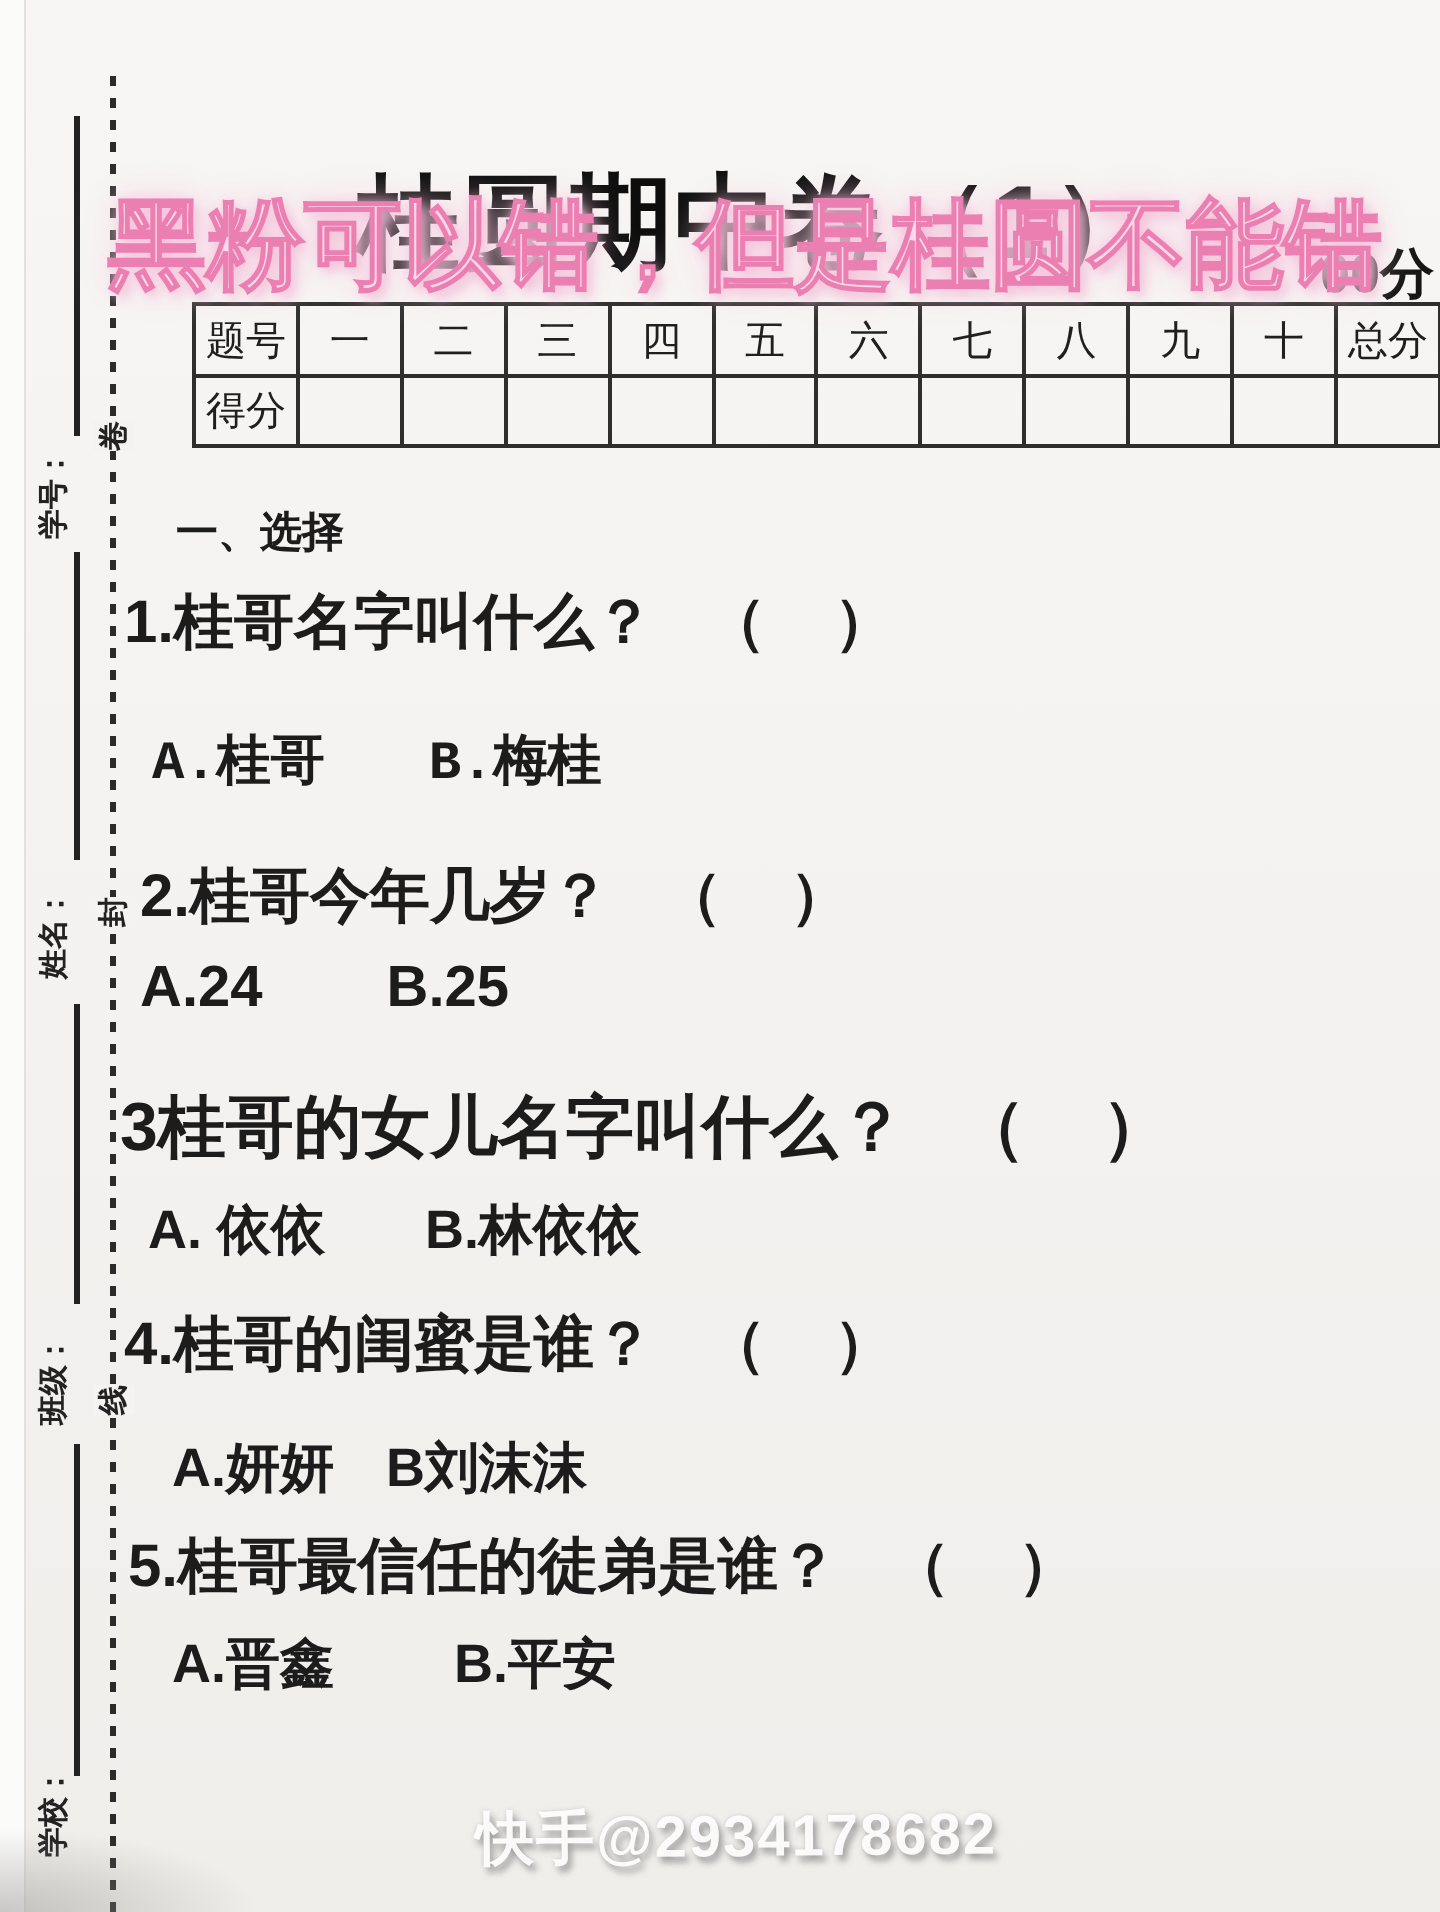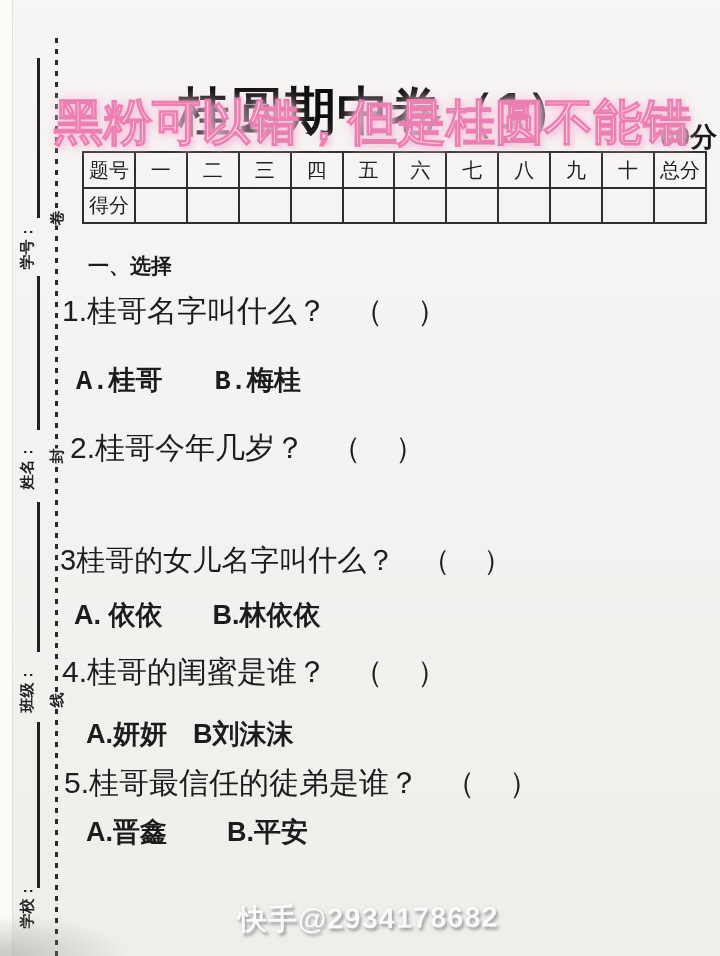--- a/index.html
+++ b/index.html
@@ -22,30 +22,30 @@
   
   .page-title{position:absolute;left:178px;top:42px;font-size:52px;font-weight:900;
     letter-spacing:1px;white-space:nowrap;color:#0d0d0d;}
   .header-fragment{position:absolute;left:660px;top:119px;font-size:27px;
     font-weight:800;color:#151515;z-index:1;white-space:nowrap;}
   .overlay-banner{position:absolute;left:54px;top:90px;width:666px;z-index:2;
     font-size:49px;font-weight:400;white-space:nowrap;letter-spacing:0;
     color:#fbd9e9;-webkit-text-stroke:2.5px #ec7fb1;pointer-events:none;
     text-shadow:0 0 6px #f7bdd9,0 0 14px #f7c6de,0 0 24px #f9d6e7,3px 4px 6px #edb4d2;}
   
-  .score-table{position:absolute;left:82px;top:151px;width:625px;
+  .score-table{position:absolute;left:96px;top:151px;width:625px;
     border-collapse:collapse;table-layout:fixed;z-index:1;
     font-family:"Liberation Serif",serif;}
   .score-table th,.score-table td{border:2px solid #2e2e2e;text-align:center;
     font-weight:500;font-size:20px;color:#1f1f1f;padding:0;}
   .score-table th{height:34px;}
   .score-table td{height:33px;margin-top:36px;}
   
   .section-heading{position:absolute;left:88px;top:252px;font-size:21px;font-weight:800;}
-  .q{position:absolute;font-size:30px;font-weight:400;white-space:nowrap;}
+  .q{position:absolute;font-size:30px;font-weight:700;white-space:nowrap;}
   .q .blank{margin-left:26px;letter-spacing:2px;}
   .opts{position:absolute;display:flex;font-size:27px;font-weight:800;white-space:nowrap;}
   
   .watermark{position:absolute;left:238px;top:899px;font-size:29px;font-weight:700;
     letter-spacing:1px;color:rgba(255,255,255,0.93);transform:rotate(-0.6deg);
     text-shadow:2px 3px 3px rgba(105,105,105,0.55),0 0 2px rgba(150,150,150,0.35);}
   .corner-shade{position:absolute;left:0;bottom:0;width:130px;height:42px;
     background:radial-gradient(ellipse at 0% 100%,rgba(150,148,145,.5),transparent 70%);}
 </style>
 </head>
@@ -114,22 +114,26 @@
     <span>1.桂哥名字叫什么？</span><span class="blank">（　）</span>
   </div>
   <div class="opts" style="left:76px;top:362px;column-gap:52px;font-family:Liberation Mono, monospace;">
     <span>A.桂哥</span>
     <span>B.梅桂</span>
   </div>
 
   <div class="q" style="left:70px;top:428px;">
     <span>2.桂哥今年几岁？</span><span class="blank">（　）</span>
   </div>
+  <div class="opts" style="left:70px;top:478px;column-gap:62px;font-size:29px;">
+    <span>A.24</span>
+    <span>B.25</span>
+  </div>
 
-  <div class="q" style="left:60px;top:541px;font-size:29px;">
+  <div class="q" style="left:60px;top:541px;font-size:34px;">
     <span>3桂哥的女儿名字叫什么？</span><span class="blank">（　）</span>
   </div>
   <div class="opts" style="left:74px;top:597px;column-gap:50px;">
     <span>A. 依依</span>
     <span>B.林依依</span>
   </div>
 
   <div class="q" style="left:62px;top:652px;">
     <span>4.桂哥的闺蜜是谁？</span><span class="blank">（　）</span>
   </div>

